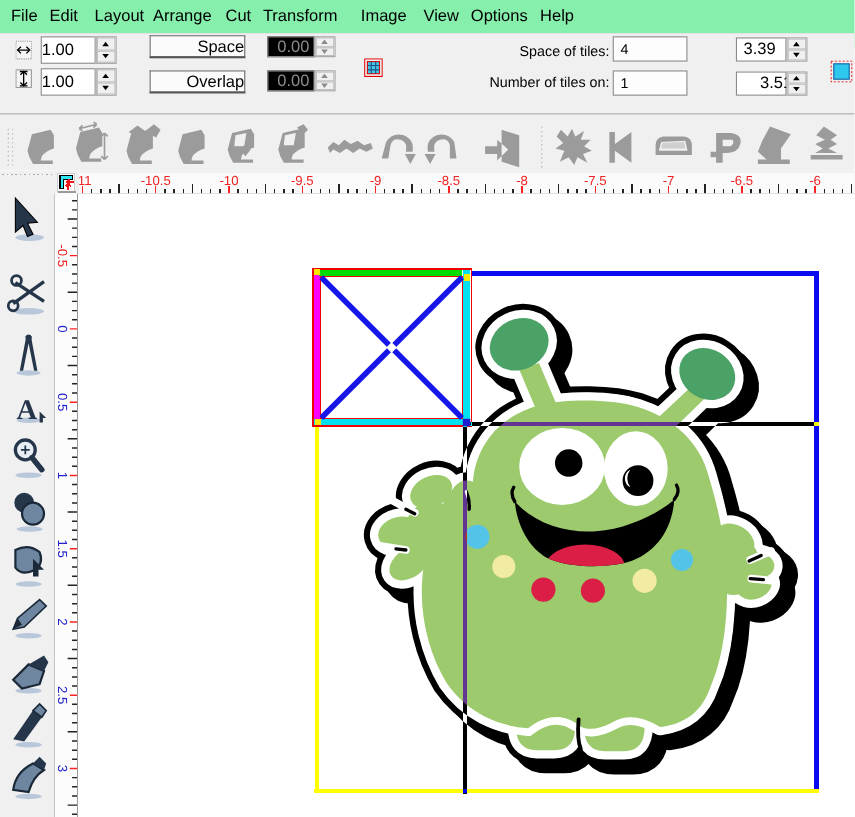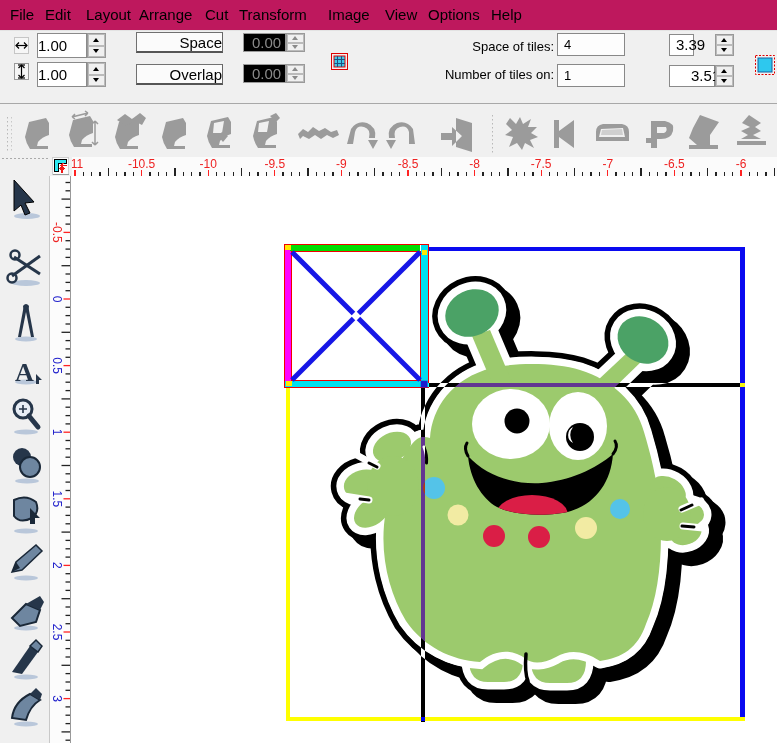--- a/index.html
+++ b/index.html
@@ -1,17 +1,17 @@
 <!DOCTYPE html>
 <html><head><meta charset="utf-8">
 <style>
 html,body{margin:0;padding:0;}
 body{width:777px;height:743px;overflow:hidden;position:relative;font-family:"Liberation Sans",sans-serif;background:#fff;}
 .abs{position:absolute;}
-#menubar{left:0;top:0;width:777px;height:44px;background:#be185d;}
+#menubar{left:0;top:0;width:777px;height:44px;background:#86efac;}
 #menubar span{position:absolute;top:6px;font-size:15px;color:#000;}
 #toolbar1{left:0;top:30px;width:777px;height:73px;background:#f0f0f0;border-top:1px solid #e3e3e3;box-sizing:border-box;}
 #toolbar2{left:0;top:103px;width:777px;height:52px;background:#f0f0f0;border-top:1px solid #a8a8a8;box-sizing:border-box;}
 #rulerrow{left:0;top:155px;width:777px;height:21px;background:#f4f4f4;}
 #lefttools{left:0;top:176px;width:50px;height:567px;background:#f0f0f0;border-right:1px solid #c8c8c8;box-sizing:border-box;}
 #vruler{left:50px;top:176px;width:21px;height:567px;background:#fcfcfc;border-right:1px solid #999;box-sizing:border-box;}
 .spinfield{position:absolute;background:#fff;border:1px solid #8a8a8a;box-sizing:border-box;font-size:15px;color:#000;padding-left:0;}
 .spinbtns{position:absolute;width:19px;border:1px solid #999;box-sizing:border-box;background:#f0f0f0;}
 .spinbtns .up,.spinbtns .dn{position:absolute;left:0;width:100%;height:50%;background:#f0f0f0;border:1px solid #bbb;box-sizing:border-box;}
 .spinbtns .dn{top:50%;}
@@ -87,21 +87,21 @@
         <line x1="3" y1="6.5" x2="14" y2="6.5"></line>
         <line x1="3" y1="10.5" x2="14" y2="10.5"></line>
         <line x1="6.5" y1="3" x2="6.5" y2="14"></line>
         <line x1="10.5" y1="3" x2="10.5" y2="14"></line>
       </g>
 </svg>
 <div class="lbl" style="left:420px;top:8px;width:134px;">Space of tiles:</div>
 <div class="nfield" style="left:557px;top:2px;width:68px;height:23px;line-height:21px;">4</div>
 <div class="lbl" style="left:420px;top:36px;width:134px;">Number of tiles on:</div>
 <div class="nfield" style="left:557px;top:33px;width:68px;height:23px;line-height:21px;">1</div>
-<div class="spinfield" style="left:669px;top:3px;width:25px;height:22px;line-height:20px;padding-left:6px;">3.39</div>
+<div class="spinfield" style="left:669px;top:3px;width:46px;height:22px;line-height:20px;padding-left:6px;">3.39</div>
 <div class="spinbtns" style="left:715px;top:3px;height:22px;">
       <div class="up arrup"></div>
       <div class="dn arrdn"></div>
     </div>
 <div class="spinfield" style="left:669px;top:34px;width:46px;height:22px;line-height:20px;padding-left:21px;text-align:right;">3.51</div>
 <div class="spinbtns" style="left:715px;top:34px;height:22px;">
       <div class="up arrup"></div>
       <div class="dn arrdn"></div>
     </div>
 <svg class="abs" style="left:755px;top:24px" width="20" height="20">

